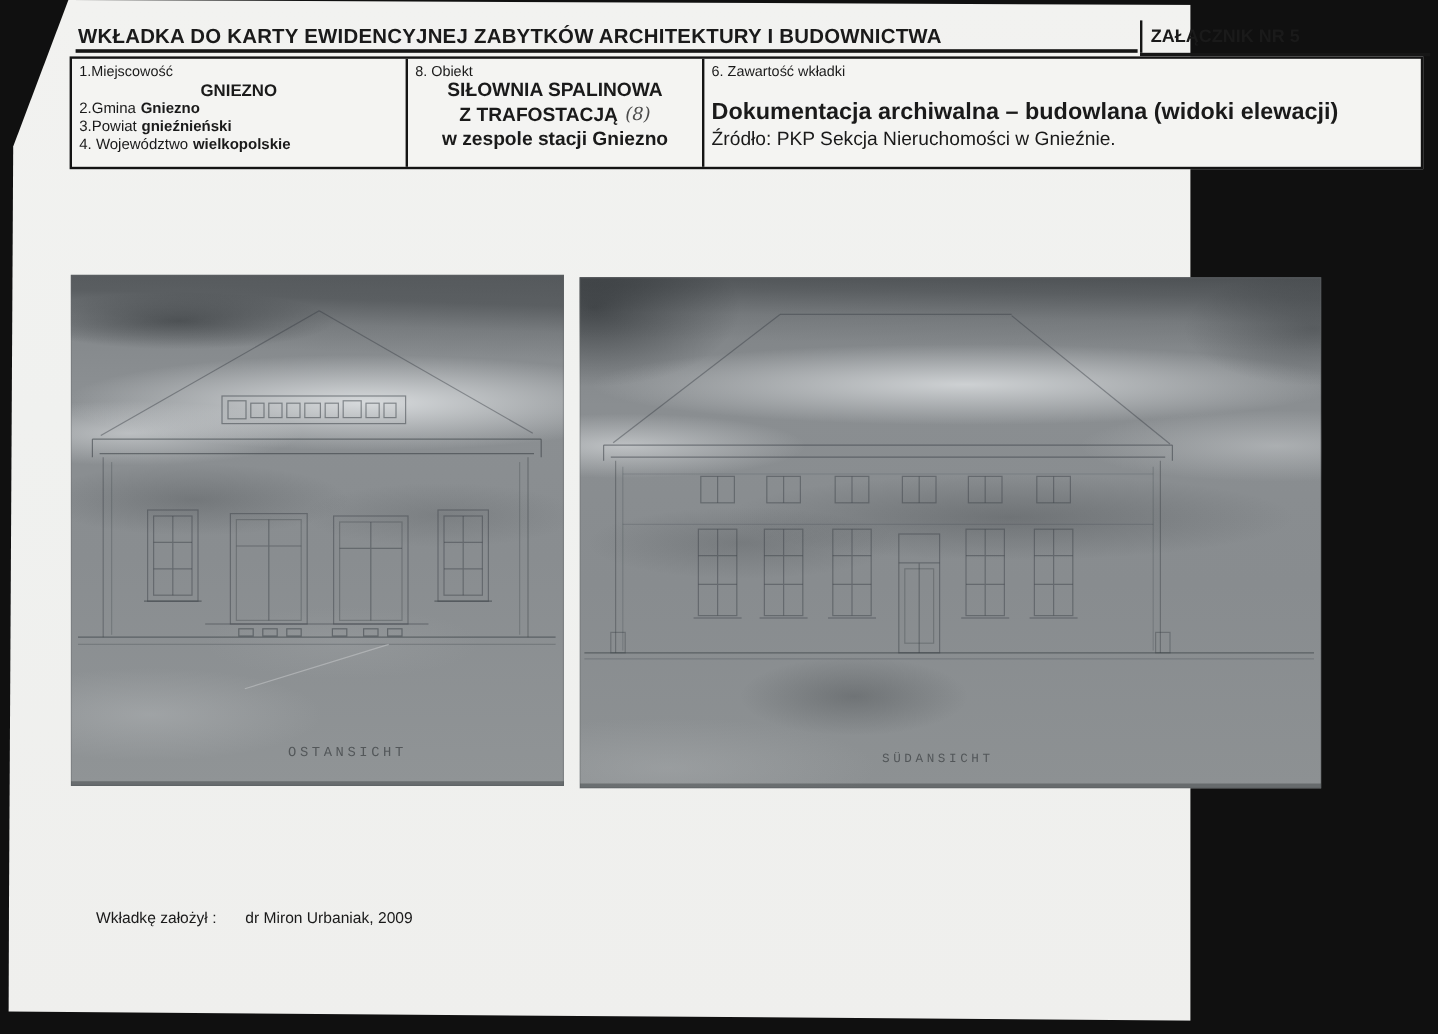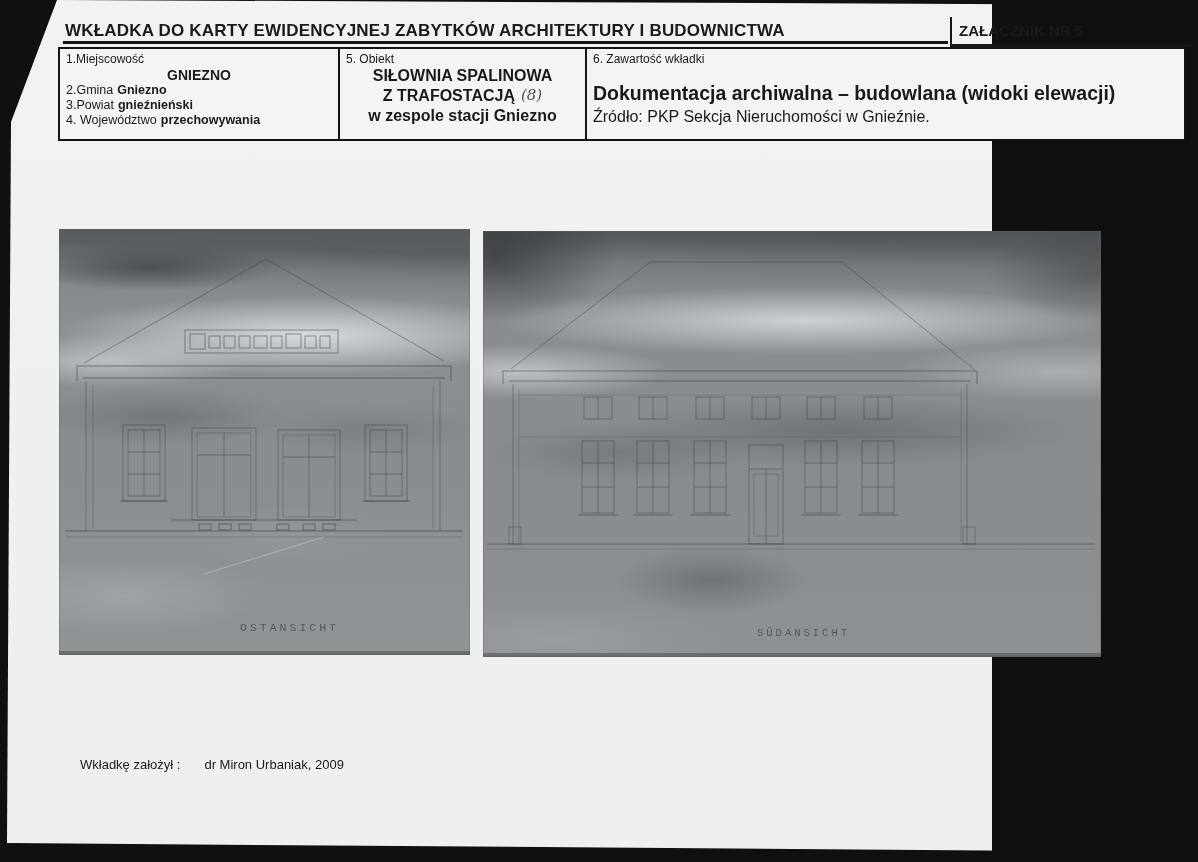--- a/index.html
+++ b/index.html
@@ -83,21 +83,21 @@
       radial-gradient(ellipse 30% 10% at 22% 52%, rgba(56,60,63,.22), rgba(56,60,63,0) 70%),
       radial-gradient(ellipse 22% 11% at 37% 82%, rgba(48,52,55,.3), rgba(48,52,55,0) 70%),
       radial-gradient(ellipse 40% 14% at 12% 96%, rgba(178,181,183,.35), rgba(178,181,183,0) 70%),
       linear-gradient(180deg, #7b7f82 0%, #8a8e91 25%, #888c8f 60%, #8d9193 100%);
   }
   .photo-caption{
     position:absolute;font-family:Liberation Mono, monospace;
     color:#3c4043;letter-spacing:3px;opacity:.72;white-space:nowrap;
   }
   .caption-left{left:181px;top:392px;font-size:11.5px;}
-  .caption-right{left:274px;top:396px;font-size:10.5px;}
+  .caption-right{left:252px;top:396px;font-size:10.5px;}
 
   
   .footer-line{position:absolute;left:80px;font-size:13px;white-space:nowrap;}
   .footer-author{top:757px;}
   .footer-author .val{margin-left:24px;}
   .footer-negatives{top:790px;}
 </style>
 </head>
 <body>
 
@@ -114,26 +114,26 @@
       <div class="cell cell-location">
         <div class="field-label">1.Miejscowość</div>
         <div class="city-name">GNIEZNO</div>
         <div class="loc-row">
           <span>2.Gmina</span><span class="val">Gniezno</span>
         </div>
         <div class="loc-row">
           <span>3.Powiat</span><span class="val">gnieźnieński</span>
         </div>
         <div class="loc-row">
-          <span>4. Województwo</span><span class="val">przechowywania</span>
+          <span>4. Województwo</span><span class="val">wielkopolskie</span>
         </div>
       </div>
 
       <div class="cell cell-object">
-        <div class="field-label">5. Obiekt</div>
+        <div class="field-label">8. Obiekt</div>
         <div class="obj-line">SIŁOWNIA SPALINOWA</div>
         <div class="obj-line">
           <span>Z TRAFOSTACJĄ</span><span class="obj-annotation">(8)</span>
         </div>
         <div class="obj-line">w zespole stacji Gniezno</div>
       </div>
 
       <div class="cell cell-contents">
         <div class="field-label">6. Zawartość wkładki</div>
         <div class="contents-desc">Dokumentacja archiwalna – budowlana (widoki elewacji)</div>

